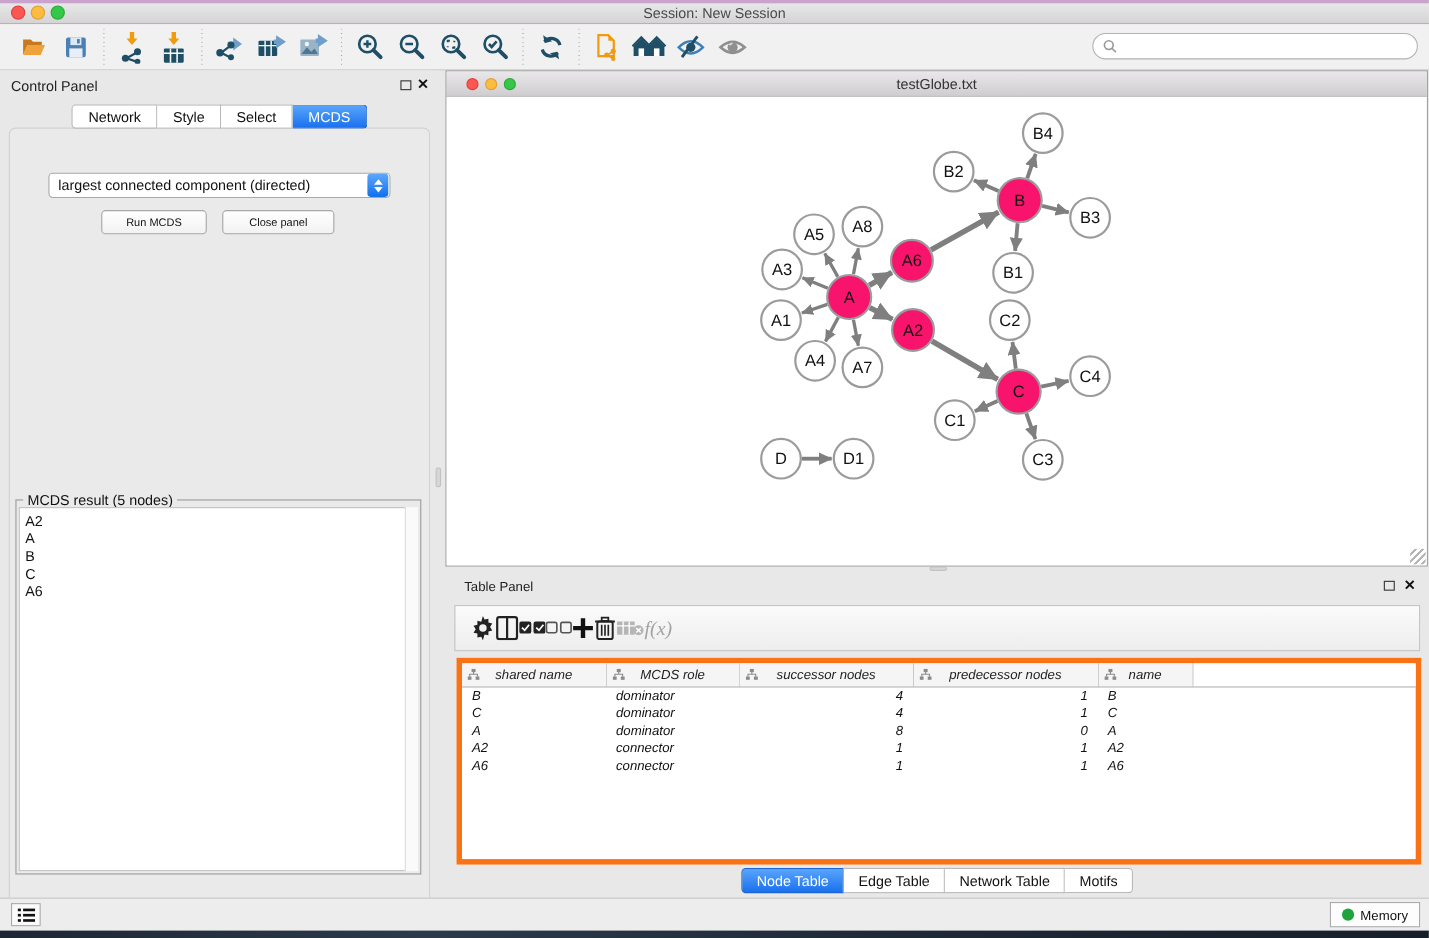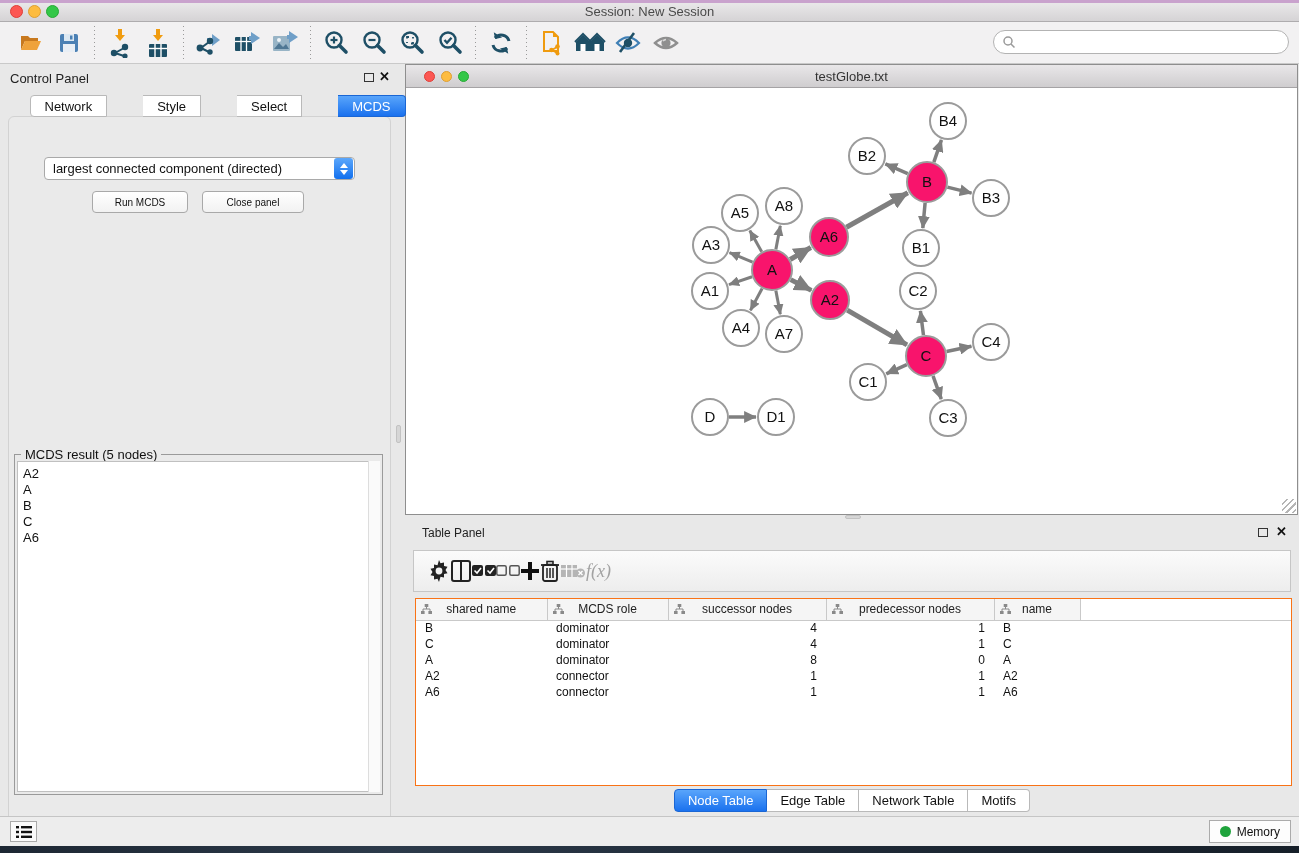--- a/index.html
+++ b/index.html
@@ -31,21 +31,21 @@
 
   
   #control-panel { left:0; top:64px; width:399px; height:749px; background:#e8e8e8; }
   #cp-header { position:absolute; left:10px; top:7px; font-size:13px; color:#222; }
   .panel-float-icon { position:absolute; width:10px; height:9px; border:1.5px solid #333; top:9px; }
   .panel-close-icon { position:absolute; top:5px; font-size:13px; font-weight:bold; color:#111; cursor:default; }
   #cp-card { position:absolute; left:8px; top:52px; width:383px; height:751px_; height:750px; background:#eaeaea;
     border:1px solid #d2d2d2; border-radius:6px; }
   #cp-tabs { position:absolute; left:0; top:31px; width:399px; display:flex; justify-content:center; z-index:3; }
   .cp-tab { height:22px; padding:0 14px; background:#fff; border:1px solid #b9b9b9; border-left:none;
-    font-size:13px; color:#111; display:flex; align-items:center;margin-left:36px; }
+    font-size:13px; color:#111; display:flex; align-items:center; }
   .cp-tab:first-child { border-left:1px solid #b9b9b9; border-radius:4px 0 0 4px; }
   .cp-tab:last-child { border-radius:0 4px 4px 0; }
   .cp-tab.active { background:linear-gradient(#59a5fb,#1a71ee); border-color:#1a66d4; color:#fff; }
 
   #opt-label { position:absolute; left:0; top:76px; width:399px; text-align:center; font-size:13px; color:#111; }
   #opt-select { position:absolute; left:44px; top:93px; width:311px; height:23px; background:#fff;
     border:1px solid #a9a9a9; border-radius:4px; display:flex; align-items:center; }
   #opt-select .sel-text { flex:1; font-size:13px; padding-left:8px; color:#111; white-space:nowrap; }
   #opt-select .stepper { width:19px; height:21px; border-radius:3px;
     background:linear-gradient(#5ca7fb,#1270ee); margin-right:1px;
@@ -80,21 +80,21 @@
 
   
   #table-panel { left:405px; top:520px; width:894px; height:296px; background:#e8e8e8; }
   #tp-header { position:absolute; left:17px; top:6px; font-size:12px; color:#222; }
   #tp-toolbar { position:absolute; left:8px; top:30px; width:878px; height:42px;
     background:linear-gradient(#fbfbfb,#ededed); border:1px solid #c6c6c6; display:flex; align-items:center; padding-left:14px; gap:0; }
   .tp-icon { display:flex; align-items:center; justify-content:center; height:30px; }
   #fx-label { font-family:"Liberation Serif", serif; font-style:italic; font-size:18px; color:#a2a2a2; }
 
   #node-table-wrap { position:absolute; left:10px; top:78px; width:877px; height:188px;
-    background:#fff; border:1px solid #f97316; overflow:hidden; }
+    background:#fff; border:5px solid #f97316; overflow:hidden;font-style:italic; }
   #node-table { border-collapse:collapse; table-layout:fixed; width:876px; }
   #node-table th { height:21px; background:#f5f5f5; border-right:1px solid #c9c9c9; border-bottom:1px solid #c9c9c9;
     font-size:12px; font-weight:normal; color:#222; position:relative; text-align:center; }
   #node-table th.filler { background:#fff; border-right:none; }
   #node-table th .tree-ic { position:absolute; left:5px; top:5px; }
   #node-table td { height:16px; font-size:12px; color:#111; padding:0 9px; white-space:nowrap; }
   #node-table td.num { text-align:right; }
 
   #tp-tabs { position:absolute; left:0; top:269px; width:894px; display:flex; justify-content:center; }
   .tp-tab { height:23px; padding:0 13px; background:#fff; border:1px solid #b9b9b9; border-left:none;

